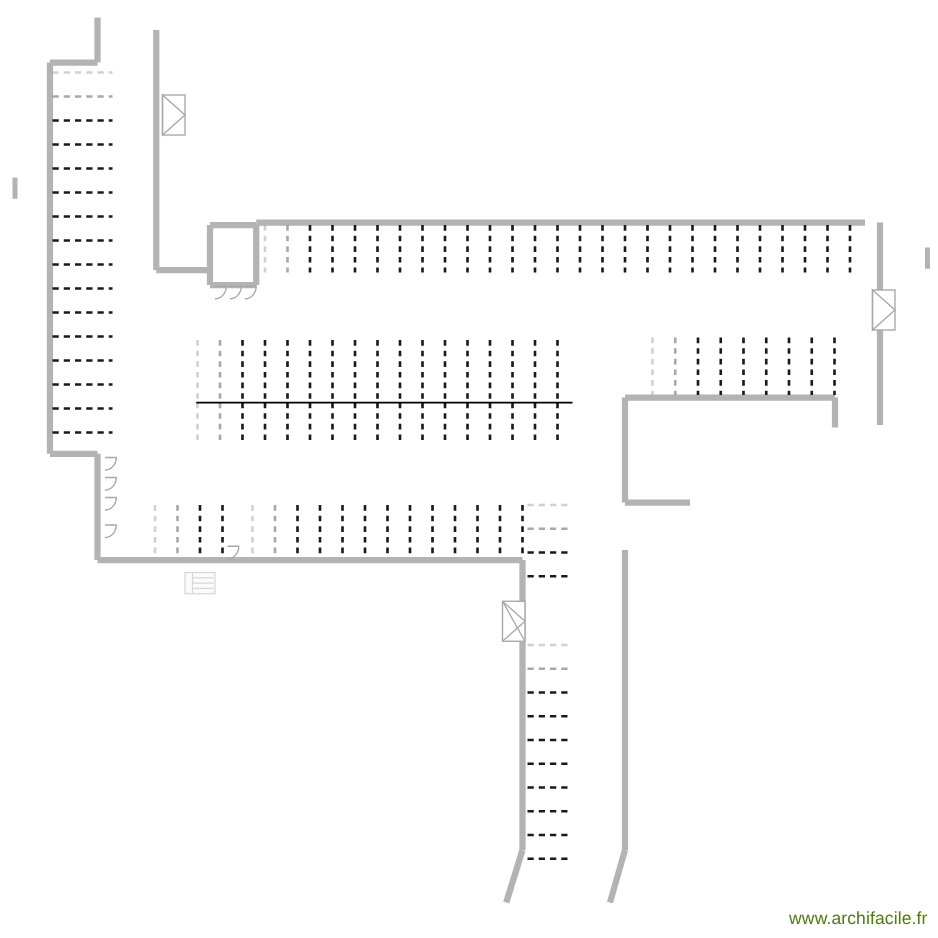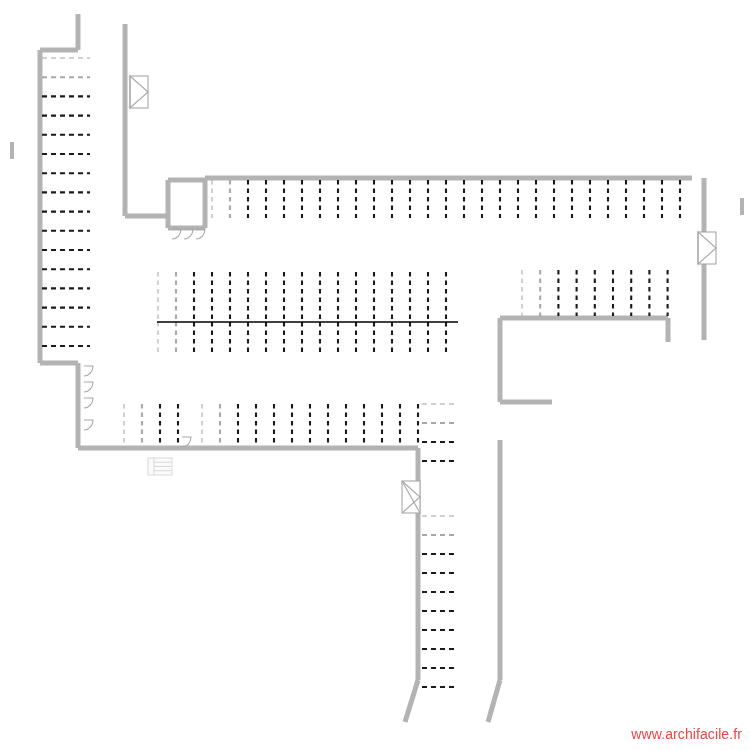--- a/index.html
+++ b/index.html
@@ -25,21 +25,21 @@
     display: block;
     width: 750px;
     height: 750px;
   }
   .watermark {
     position: absolute;
     right: 8px;
     bottom: 8px;
     font-family: "Liberation Sans", sans-serif;
     font-size: 14px;
-    color: #ef4444;
+    color: #4d7c0f;
     letter-spacing: 0.1px;
     white-space: nowrap;
   }
 </style>
 </head>
 <body>
 
 <div id="plan-root">
   <svg class="plan-canvas" viewBox="0 0 750 750" xmlns="http://www.w3.org/2000/svg">
 

